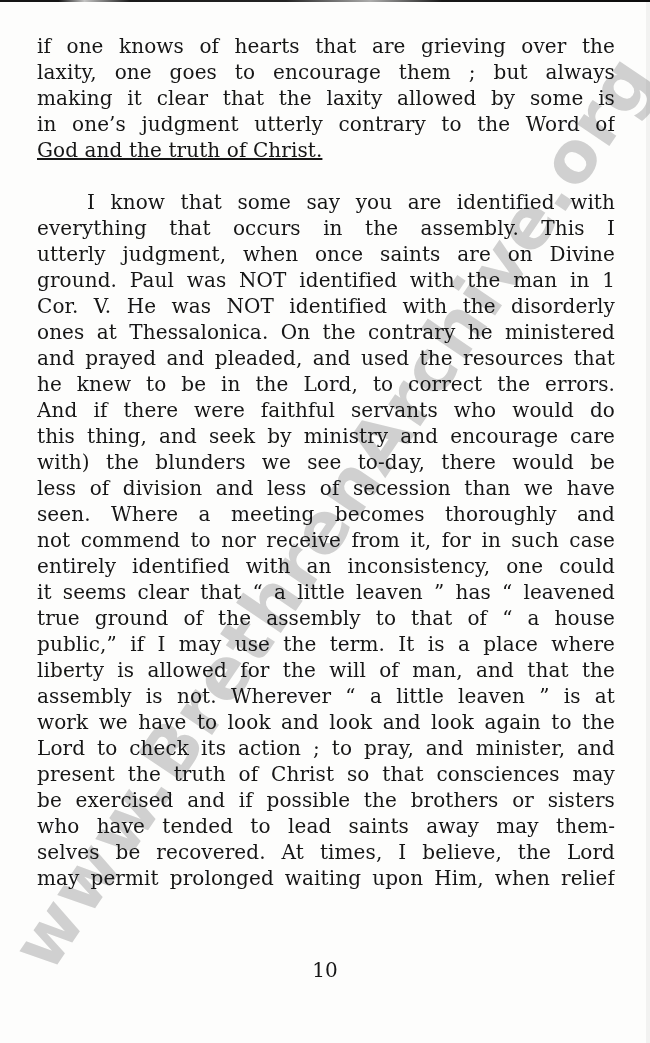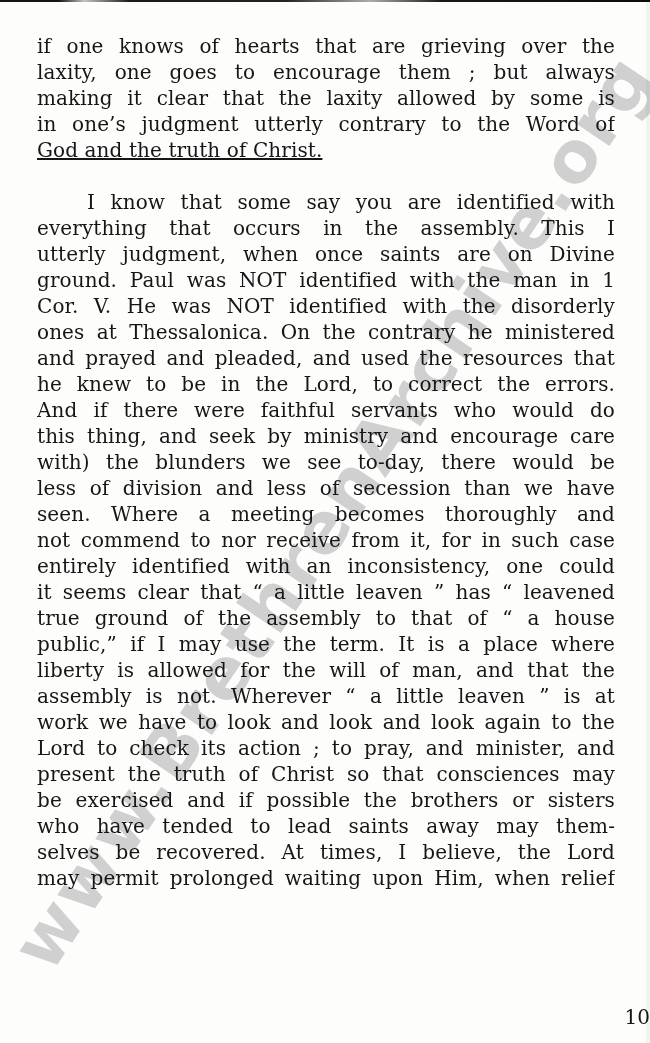--- a/index.html
+++ b/index.html
@@ -74,22 +74,22 @@
   .line.last {
     text-align-last: left;
     text-decoration: underline;
   }
   .paragraph.indent-first .line:first-child {
     text-indent: 50px;
   }
   .page-number {
     position: absolute;
     left: 0; right: 0;
-    top: 1004px;
-    text-align: right;
+    top: 957px;
+    text-align: center;
     font-size: 20px;
     line-height: 26px;
     color: #161616;
     z-index: 1;
   }
 </style>
 </head>
 <body>
 
 <div class="scan-page">

